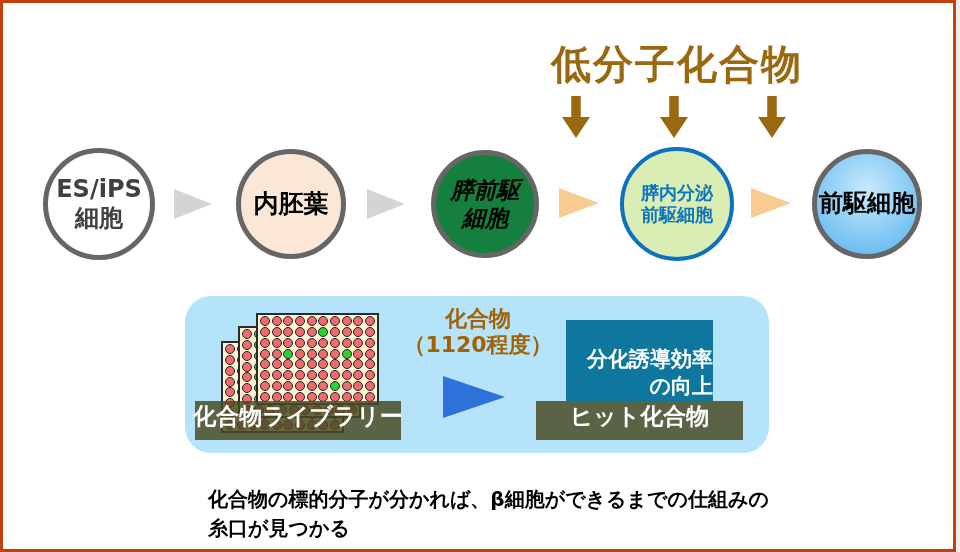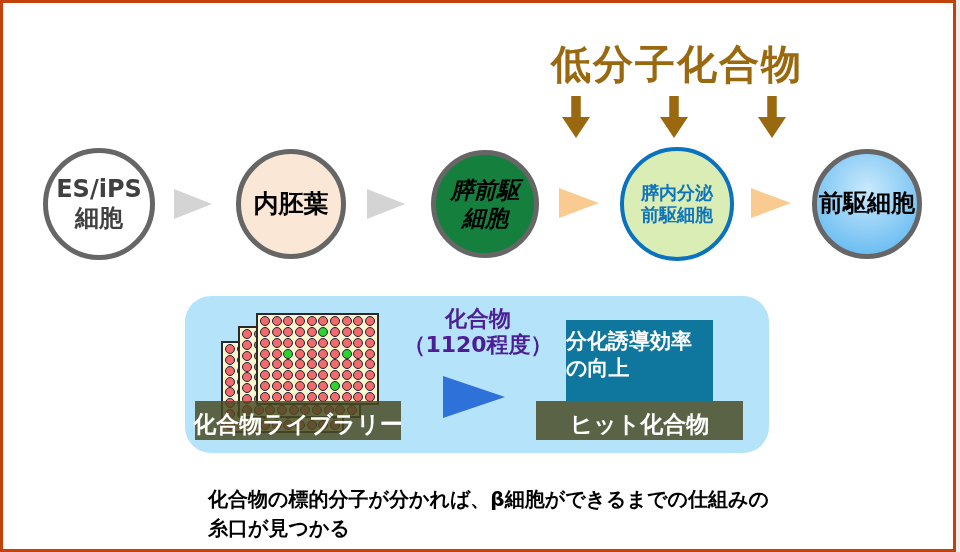--- a/index.html
+++ b/index.html
@@ -35,32 +35,32 @@
            grid-template-columns:repeat(10,1fr); grid-template-rows:repeat(8,1fr);
            padding:1px; }
   .plate.back  { left:36px; top:45px; z-index:1; }
   .plate.mid   { left:53px; top:30px; z-index:2; }
   .plate.front { left:71px; top:17px; z-index:3; }
   .well { width:10px; height:10px; border-radius:50%; background:#F16A6C;
           border:1px solid #202038; margin:auto; }
   .well.green { background:#2ED12E; }
   .bar { position:absolute; height:39px; background:rgba(73,74,35,0.84); z-index:5;
          color:#fff; font-weight:bold; font-size:23px; display:flex;
-         align-items:flex-end; justify-content:center; white-space:nowrap; }
+         align-items:flex-start; justify-content:center; white-space:nowrap; }
   .library-bar { left:10px; top:105px; width:206px; }
   .hit-bar     { left:351px; top:105px; width:207px; }
   .compound-note { position:absolute; left:210px; top:10px; width:166px;
-                   text-align:center; font-size:22px; font-weight:bold; color:#4c1d95;
+                   text-align:center; font-size:22px; font-weight:bold; color:#a16207;
                    line-height:26px; white-space:pre-line; }
   .panel-tri { position:absolute; left:258px; top:80px; width:0; height:0;
                border-top:21px solid transparent; border-bottom:21px solid transparent;
                border-left:62px solid #2E71D8; }
   .result-box { position:absolute; left:381px; top:24px; width:147px; height:81px;
                 background:#0F779D; color:#fff; font-weight:bold; font-size:21px;
-                text-align:left; line-height:27px; padding-top:8px;
+                text-align:right; line-height:27px; padding-top:26px;
                 white-space:pre-line; z-index:4; }
 
   
   .caption { position:absolute; left:205px; top:482px; font-size:20px; font-weight:bold;
              color:#000; line-height:29px; white-space:pre-line; }
 </style>
 </head>
 <body>
 
 <div id="stage">

